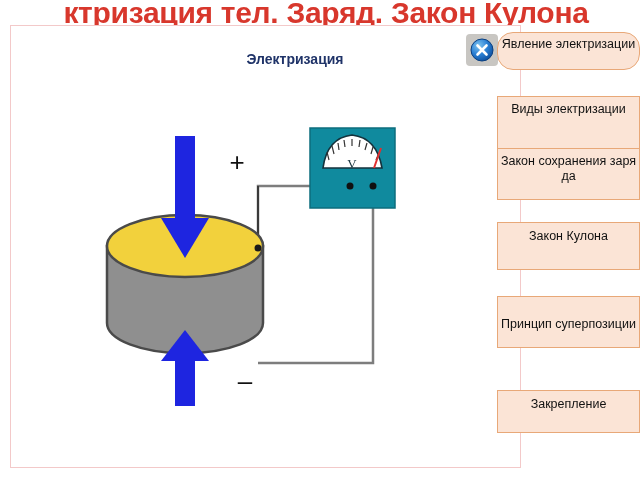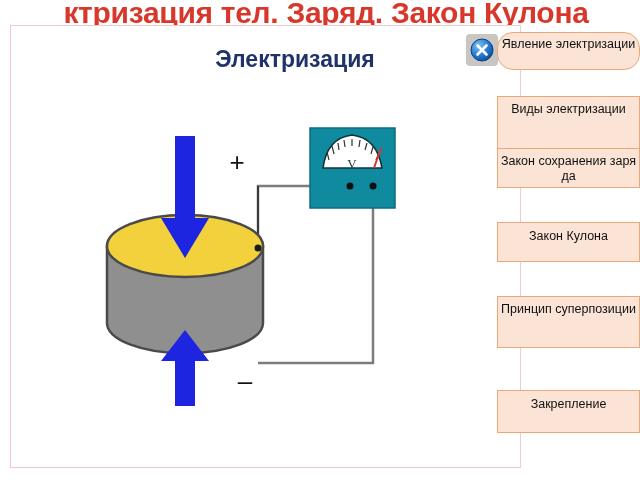--- a/index.html
+++ b/index.html
@@ -23,21 +23,21 @@
   .content-frame{
     position:absolute;left:10px;top:25px;width:511px;height:443px;
     background:#ffffff;border:1px solid #f3c9c9;box-sizing:border-box;
   }
   
   .heading-wrap{
     position:absolute;left:120px;top:45px;width:350px;height:45px;
     overflow:hidden;text-align:center;
   }
   .heading-line{
-    font-size:23px;font-weight:bold;color:#1f3368;line-height:29px;
+    font-size:14px;font-weight:bold;color:#1f3368;line-height:29px;
     white-space:nowrap;
   }
   
   .diagram{position:absolute;left:95px;top:118px;width:310px;height:290px;}
   
   .menu{position:absolute;left:497px;top:32px;width:143px;}
   .close-icon-box{
     position:absolute;left:-31px;top:2px;width:32px;height:32px;
     background:#c8c6c2;border-radius:4px;
     display:flex;align-items:center;justify-content:center;
@@ -50,23 +50,23 @@
     color:#111111;
     font-size:12.5px;
     line-height:15px;
     text-align:center;
     padding:4px 2px 4px 2px;
     overflow:hidden;
     word-break:break-all;
   }
   .mb1{position:absolute;left:0;top:0;height:38px;padding-top:4px;border-radius:16px;}
   .mb2{position:absolute;left:0;top:64px;height:60px;padding-top:5px;}
-  .mb3{position:absolute;left:0;top:116px;height:40px;padding-top:5px;}
-  .mb4{position:absolute;left:0;top:190px;height:40px;padding-top:6px;}
-  .mb5{position:absolute;left:0;top:264px;height:52px;padding-top:5px;}
+  .mb3{position:absolute;left:0;top:116px;height:52px;padding-top:5px;}
+  .mb4{position:absolute;left:0;top:190px;height:48px;padding-top:6px;}
+  .mb5{position:absolute;left:0;top:264px;height:52px;padding-top:20px;}
   .mb6{position:absolute;left:0;top:316px;height:43px;padding-top:6px;margin-top:42px;}
 </style>
 </head>
 <body>
 
 <div class="slide-title">ктризация тел. Заряд. Закон Кулона</div>
 
 <div class="content-frame"></div>
 
 <div class="heading-wrap">

